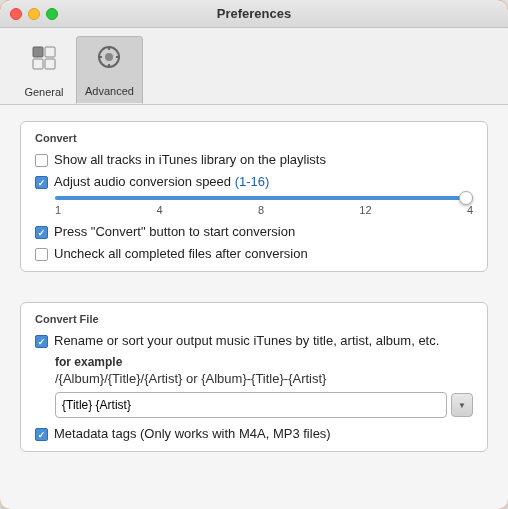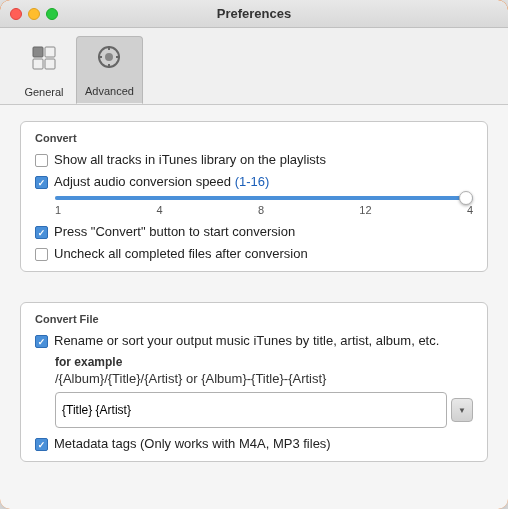--- a/index.html
+++ b/index.html
@@ -234,21 +234,21 @@
 
     .input-row {
       display: flex;
       align-items: center;
       gap: 4px;
       margin: 4px 0 8px 20px;
     }
 
     .text-input {
       flex: 1;
-      height: 36px;
+      height: 26px;
       border: 1px solid #b0b0b0;
       border-radius: 4px;
       padding: 2px 6px;
       font-size: 12px;
       background: white;
       outline: none;
     }
 
     .dropdown-btn {
       width: 22px;

